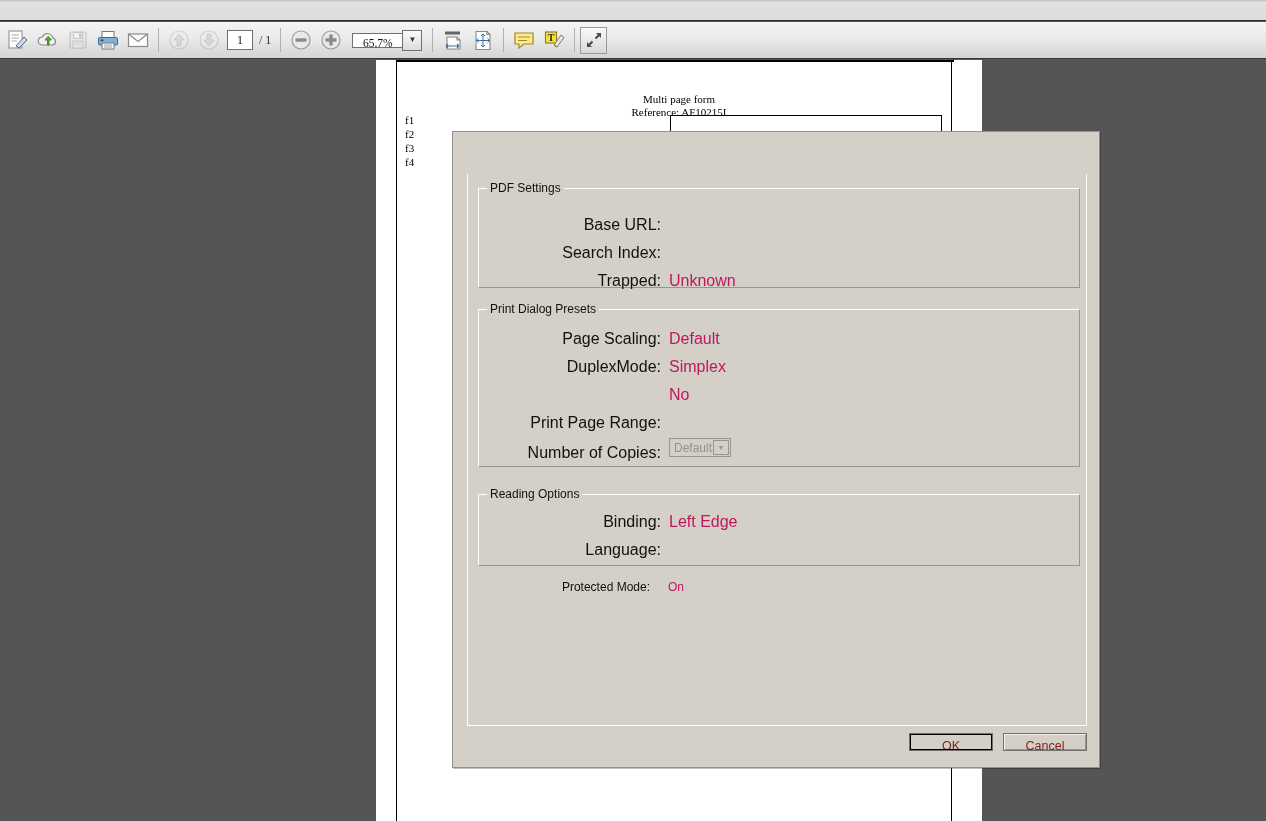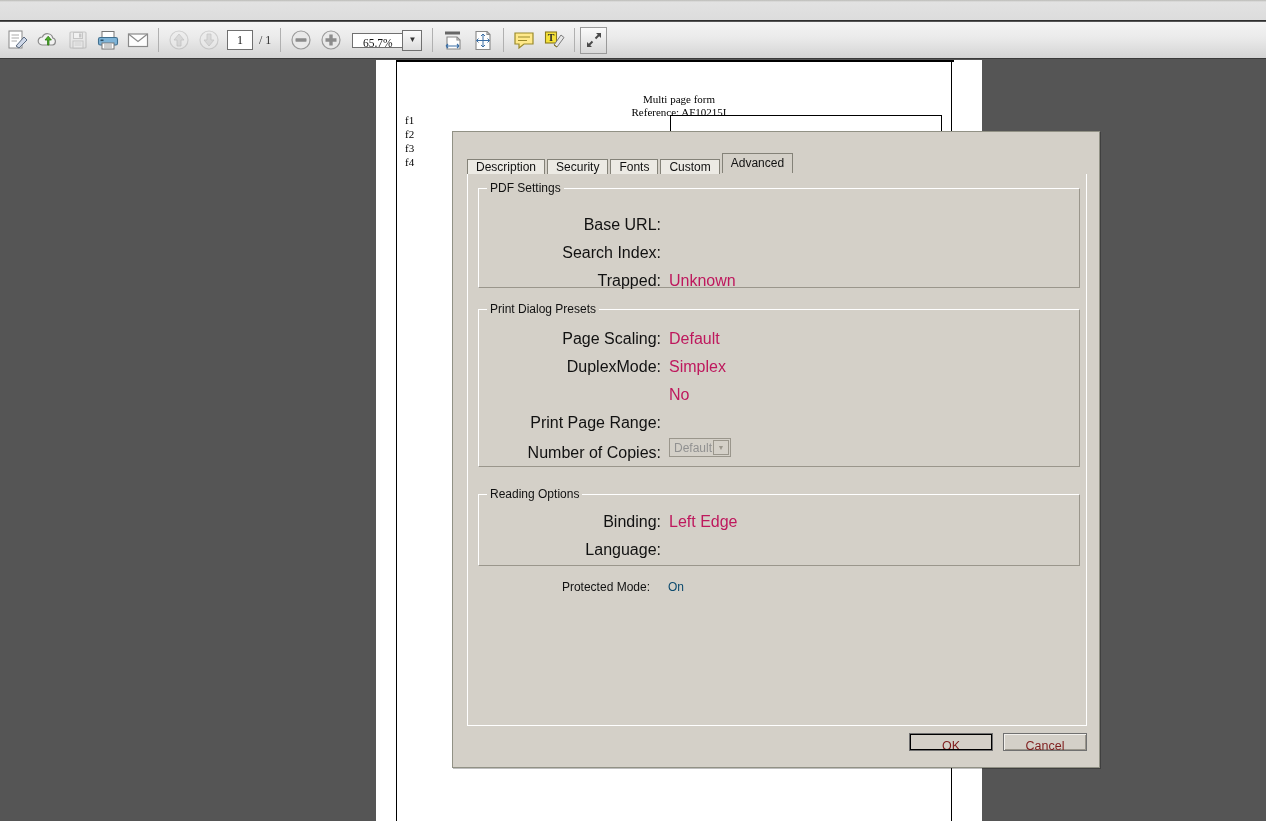--- a/index.html
+++ b/index.html
@@ -147,21 +147,21 @@
     border-right-color: #9a968c; border-bottom-color: #9a968c;
     pointer-events: none;
   }
   .group-title {
     position: absolute; left: 8px; top: -8px; background: #d4d0c8;
     padding: 0 3px; font-size: 12px; color: #111;
     font-family: "Liberation Sans", sans-serif;
   }
   .lbl { position: absolute; text-align: right; color: #111; }
   .val { position: absolute; color: #be185d; }
-  .val.dark { color: #0c4a6e; }
+  .val.dark { color: #be185d; }
   .combo-disabled {
     position: absolute; width: 62px; height: 19px;
     background: #d4d0c8;
     border: 1px solid #9a968c;
     display: flex; align-items: center;
   }
   .combo-disabled .ctext {
     font-size: 12px; color: #919191; padding-left: 4px;
     font-family: "Liberation Sans", sans-serif;
   }
@@ -339,27 +339,20 @@
       </div>
       <div class="form-field"></div>
     </div>
   </div>
 
   <div class="dialog">
 
 
     <div class="dlg-body">
 
-      <div class="tabstrip">
-        <div class="tab">Description</div>
-        <div class="tab">Security</div>
-        <div class="tab">Fonts</div>
-        <div class="tab">Custom</div>
-        <div class="tab active">Advanced</div>
-      </div>
 
       <div class="panel">
 
         <div class="group" style="left:10px; top:14px; width:602px; height:100px;">
           <div class="inner"></div>
           <div class="group-title">PDF Settings</div>
 
           <div class="lbl" style="left:0px; top:27px; width:182px;">Base URL:</div>
           <div class="val" style="left:190px; top:27px;"></div>
 

